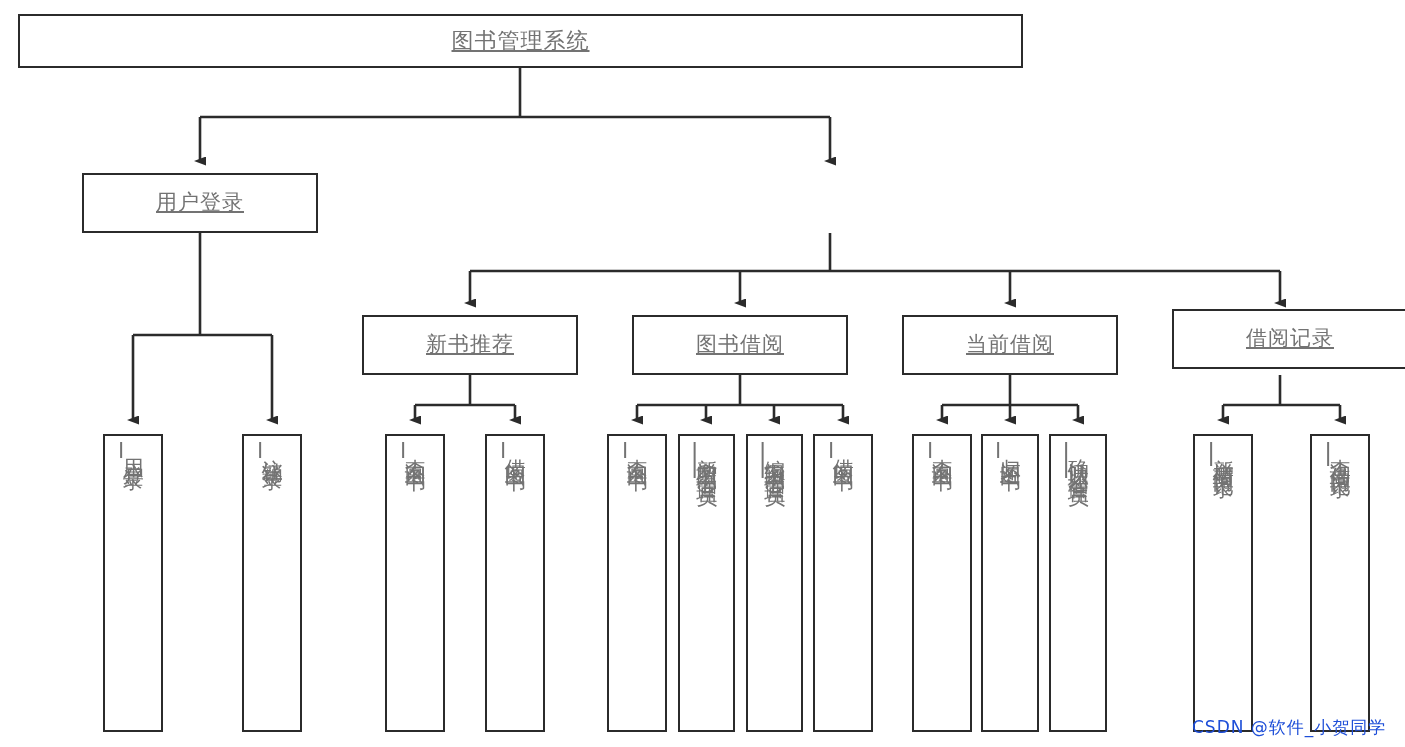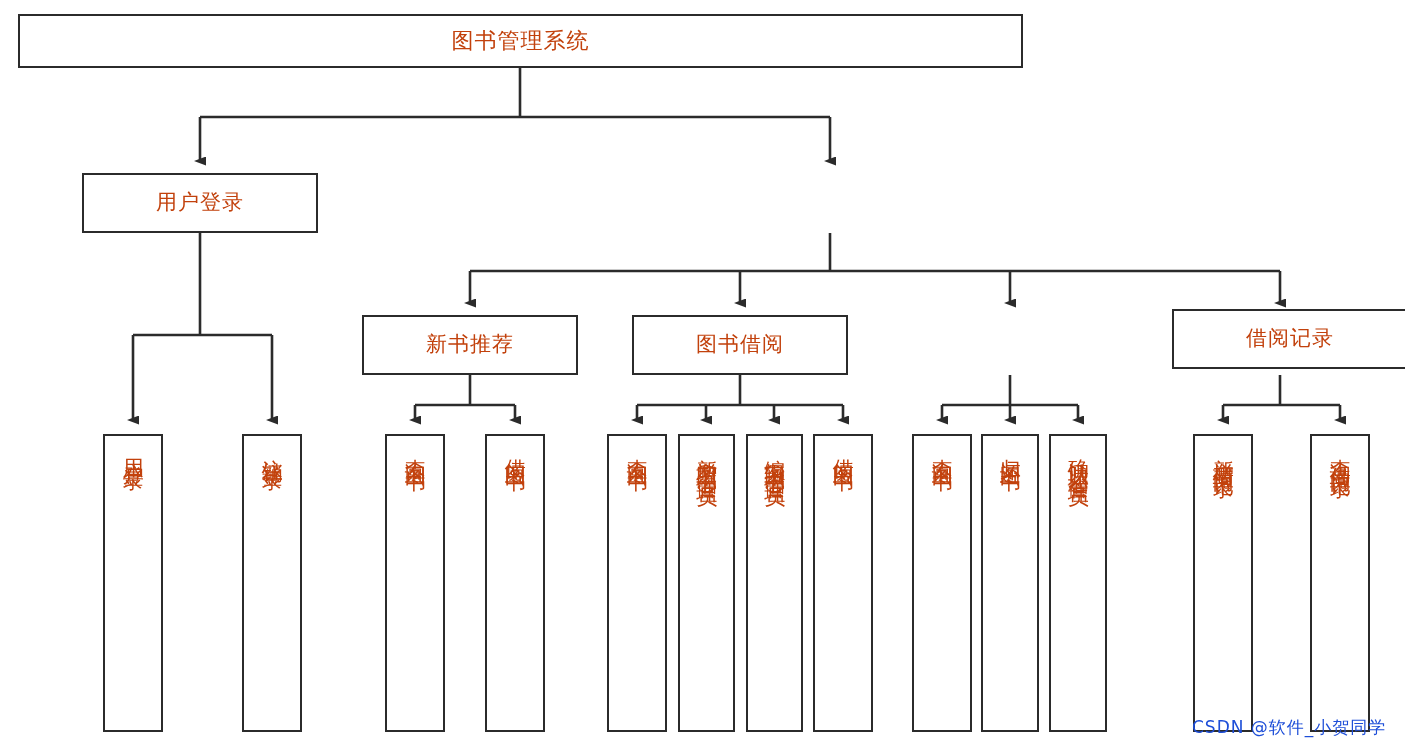--- a/index.html
+++ b/index.html
@@ -26,21 +26,22 @@
     pointer-events: none;
   }
   .node {
     position: absolute;
     box-sizing: border-box;
     border: 2px solid #2b2b2b;
     background: #ffffff;
     display: flex;
     align-items: center;
     justify-content: center;
-    color: #c2410c;
+    color: #737373;
+    text-decoration: underline;
   }
   .node.horiz .label {
     font-size: 21px;
     line-height: 1.2;
     letter-spacing: 1px;
     white-space: nowrap;
   }
   .node.vert {
     align-items: flex-start;
     justify-content: center;
@@ -126,20 +127,23 @@
   <div class="node horiz" style="left:82px; top:173px; width:236px; height:60px;">
     <span class="label">用户登录</span>
   </div>
 
   <div class="node horiz" style="left:362px; top:315px; width:216px; height:60px;">
     <span class="label">新书推荐</span>
   </div>
   <div class="node horiz" style="left:632px; top:315px; width:216px; height:60px;">
     <span class="label">图书借阅</span>
   </div>
+  <div class="node horiz" style="left:902px; top:315px; width:216px; height:60px;">
+    <span class="label">当前借阅</span>
+  </div>
   <div class="node horiz" style="left:1172px; top:309px; width:236px; height:60px;">
     <span class="label">借阅记录</span>
   </div>
 
   <div class="node vert" style="left:103px; top:434px; width:60px; height:298px;">
     <span class="label">用户登录</span>
   </div>
   <div class="node vert" style="left:242px; top:434px; width:60px; height:298px;">
     <span class="label">注销登录</span>
   </div>

